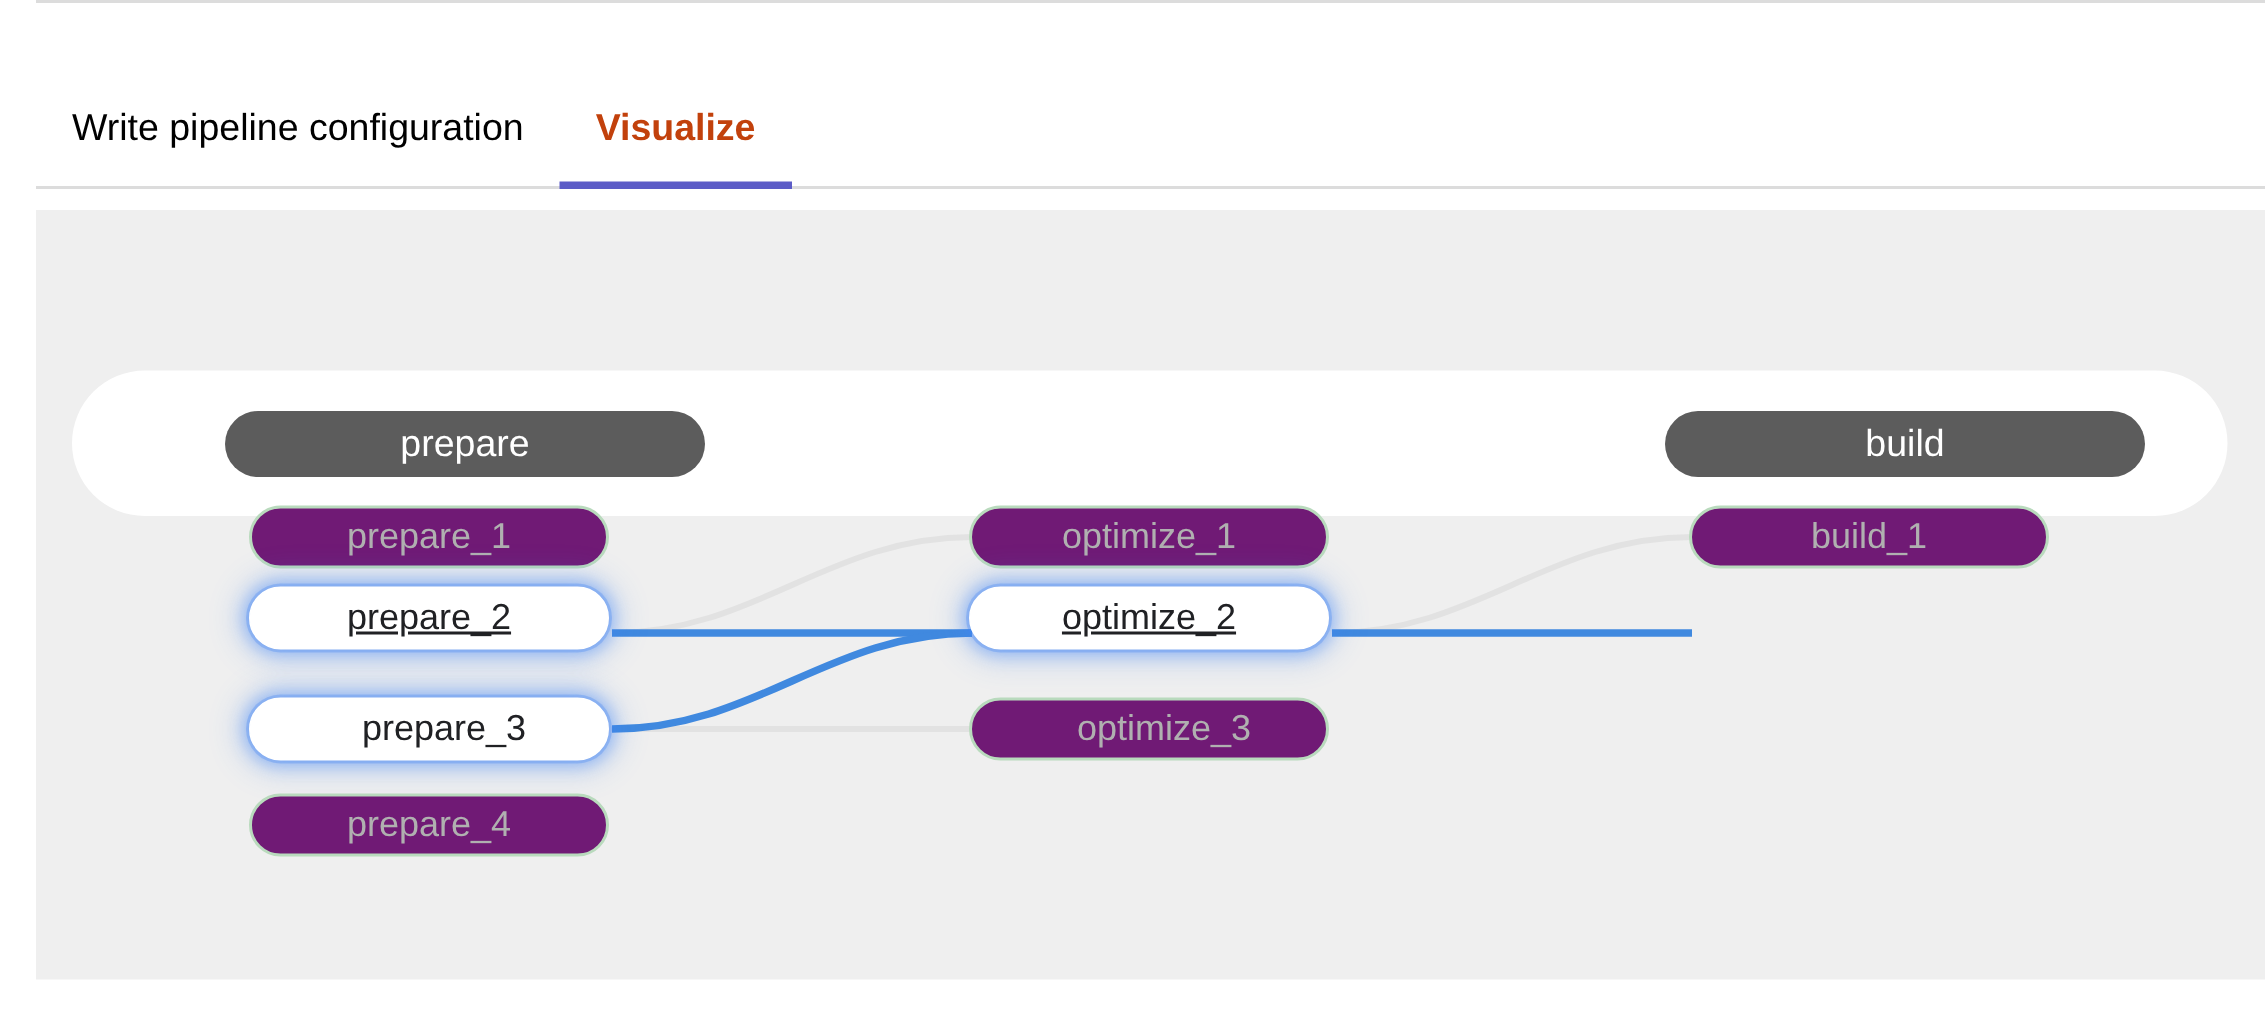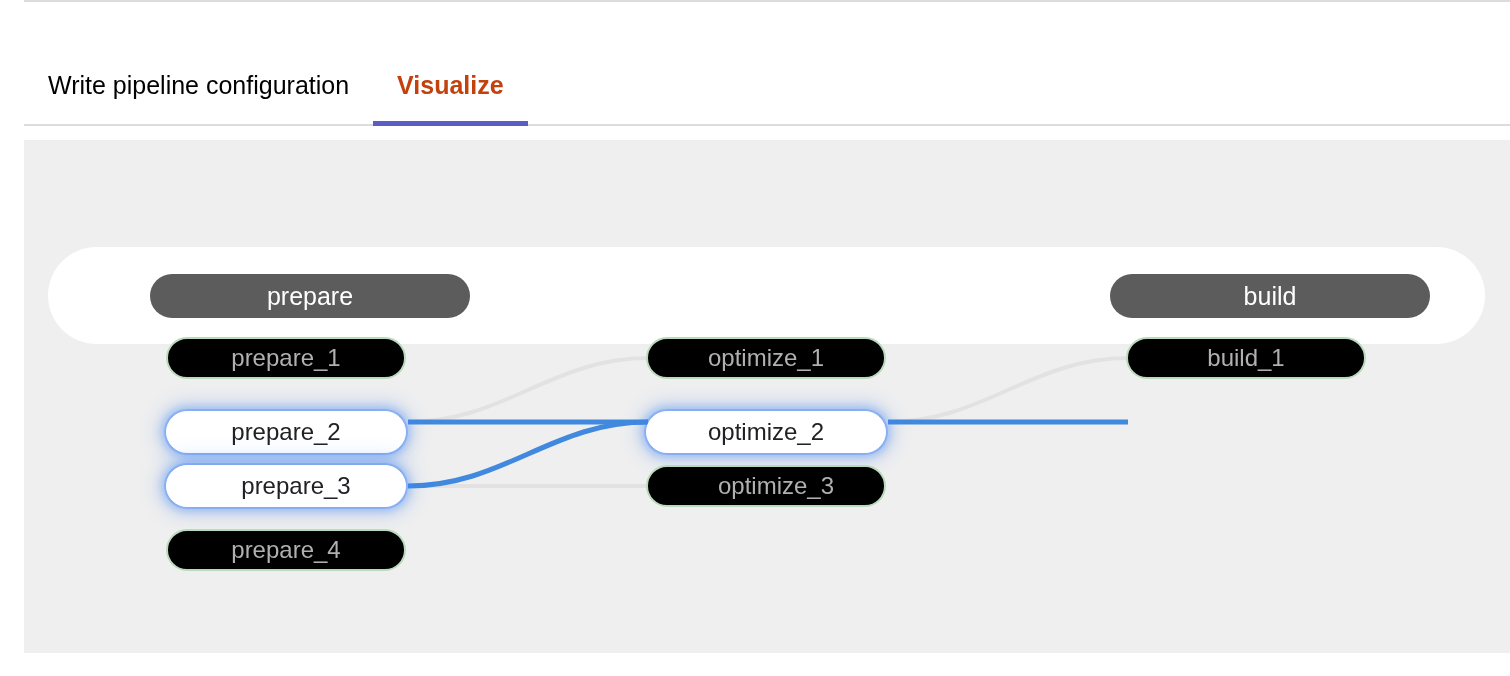--- a/index.html
+++ b/index.html
@@ -121,41 +121,41 @@
     border-radius: 21px;
     display: flex;
     align-items: center;
     justify-content: center;
     font-size: 24px;
     box-sizing: border-box;
     cursor: pointer;
     z-index: 2;
   }
   .node.inactive {
-    background: #000000;
+    background: #701a75;
     border: 2px solid #b9dabd;
     color: #b0b0b0;
   }
   .node.active {
     background: #ffffff;
     border: 1px solid #ffffff;
     color: #202124;
     box-shadow: 0 0 0 2px rgba(66,133,244,0.30),
                 0 0 10px 4px rgba(66,133,244,0.42),
                 0 0 20px 8px rgba(66,133,244,0.22);
   }
 
   
   .col0 { left: 142px; }
   .col1 { left: 622px; }
   .col2 { left: 1102px; }
 
   
   .row0 { top: 197px; }
-  .row1 { top: 271px; }
+  .row1 { top: 251px; text-decoration: underline; }
   .row2 { top: 325px; padding-left: 20px; }
   .row3 { top: 389px; }
 </style>
 </head>
 <body>
 
 <div class="top-rule"></div>
 
 <div class="tabbar">
   <button class="tab">Write pipeline configuration</button>

